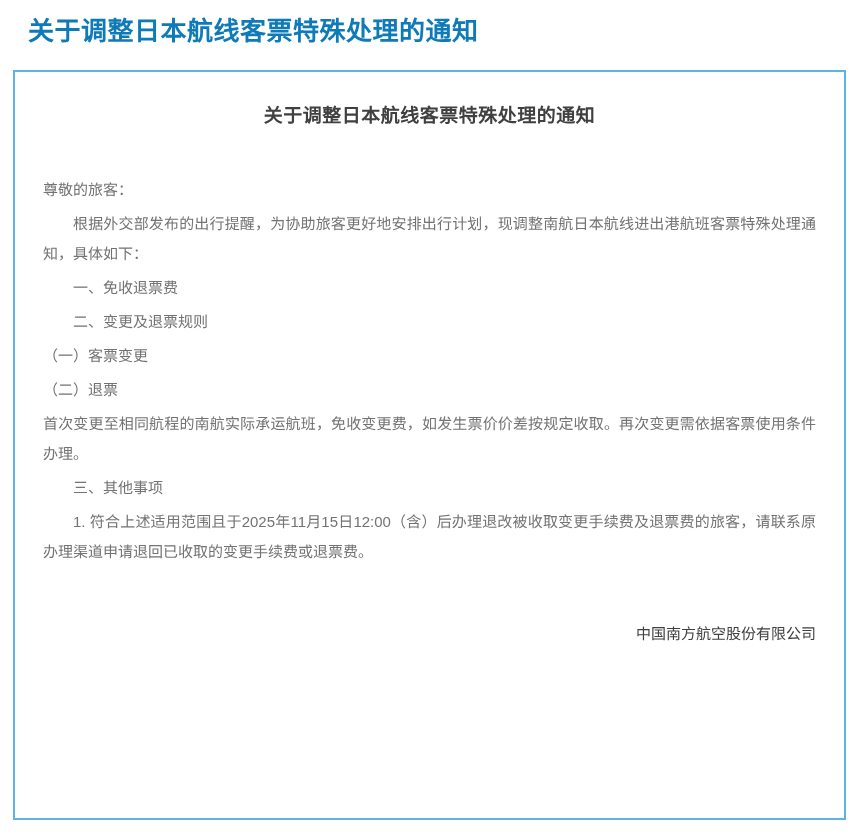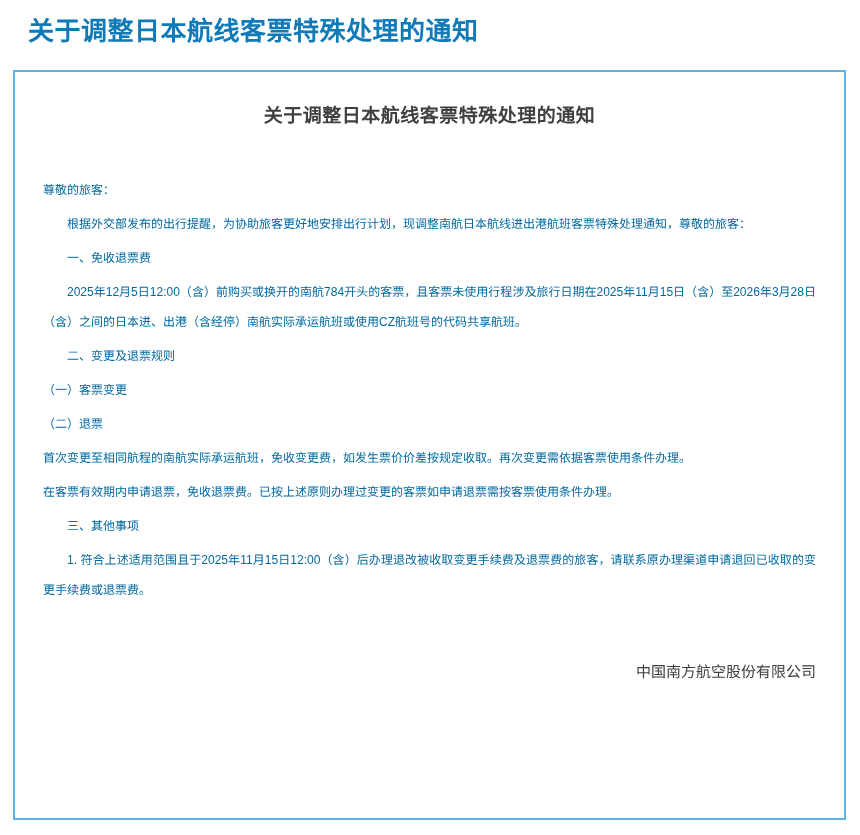--- a/index.html
+++ b/index.html
@@ -29,23 +29,23 @@
   .notice-title {
     text-align: center;
     font-size: 19px;
     font-weight: 700;
     color: #404040;
     margin-top: 2px;
     margin-bottom: 48px;
     letter-spacing: 0.5px;
   }
   .notice-body p.para {
-    font-size: 12px;
+    font-size: 15px;
     line-height: 30px;
-    color: #0369a1;
+    color: #737373;
     margin-bottom: 4px;
     text-align: justify;
   }
   .notice-body p.para.indent {
     text-indent: 2em;
   }
   .signature {
     margin-top: 52px;
     text-align: right;
     font-size: 15px;
@@ -60,28 +60,26 @@
 <body>
 
 <h1 class="page-heading" style="color: rgb(14, 122, 184);">关于调整日本航线客票特殊处理的通知</h1>
 
 <div class="notice-card" style="border-color: rgb(92, 179, 228);">
 
   <h2 class="notice-title">关于调整日本航线客票特殊处理的通知</h2>
 
   <div class="notice-body">
       <p class="para">尊敬的旅客：</p>
-      <p class="para indent">根据外交部发布的出行提醒，为协助旅客更好地安排出行计划，现调整南航日本航线进出港航班客票特殊处理通知，尊敬的旅客：</p>
+      <p class="para indent">根据外交部发布的出行提醒，为协助旅客更好地安排出行计划，现调整南航日本航线进出港航班客票特殊处理通知，具体如下：</p>
       <p class="para indent">一、免收退票费</p>
-      <p class="para indent">2025年12月5日12:00（含）前购买或换开的南航784开头的客票，且客票未使用行程涉及旅行日期在2025年11月15日（含）至2026年3月28日（含）之间的日本进、出港（含经停）南航实际承运航班或使用CZ航班号的代码共享航班。</p>
       <p class="para indent">二、变更及退票规则</p>
       <p class="para">（一）客票变更</p>
       <p class="para">（二）退票</p>
       <p class="para">首次变更至相同航程的南航实际承运航班，免收变更费，如发生票价价差按规定收取。再次变更需依据客票使用条件办理。</p>
-      <p class="para">在客票有效期内申请退票，免收退票费。已按上述原则办理过变更的客票如申请退票需按客票使用条件办理。</p>
       <p class="para indent">三、其他事项</p>
       <p class="para indent">1. 符合上述适用范围且于2025年11月15日12:00（含）后办理退改被收取变更手续费及退票费的旅客，请联系原办理渠道申请退回已收取的变更手续费或退票费。</p>
     </div>
 
   <div class="signature">
     <div class="sig-line">中国南方航空股份有限公司</div>
 
   </div>
 
 </div>

